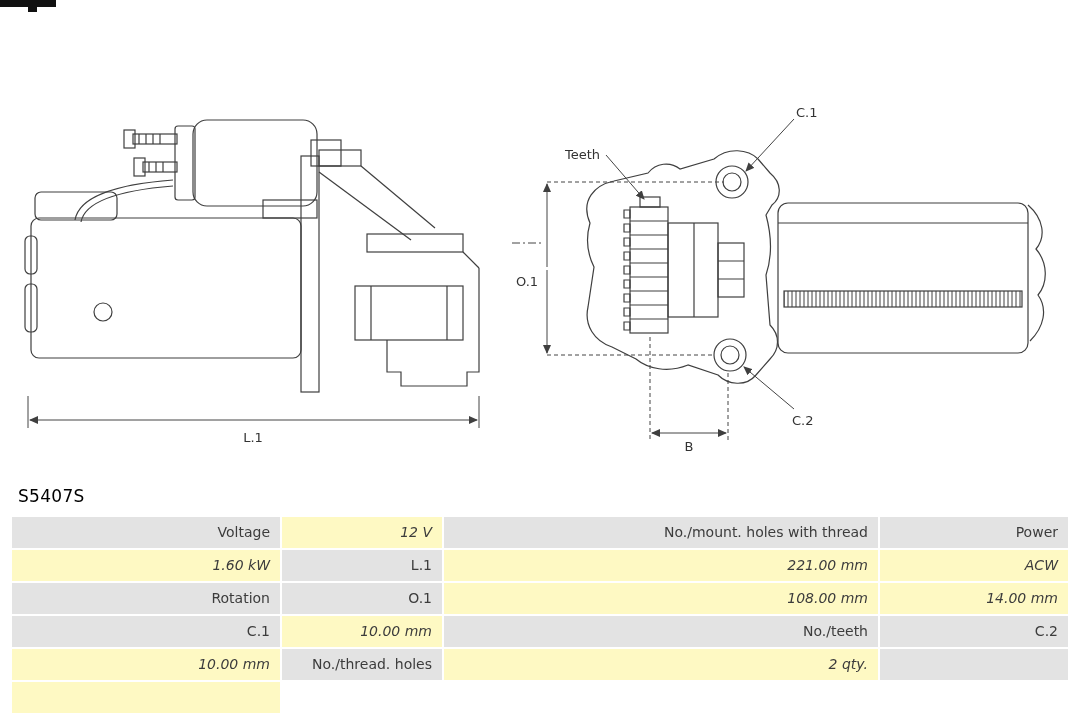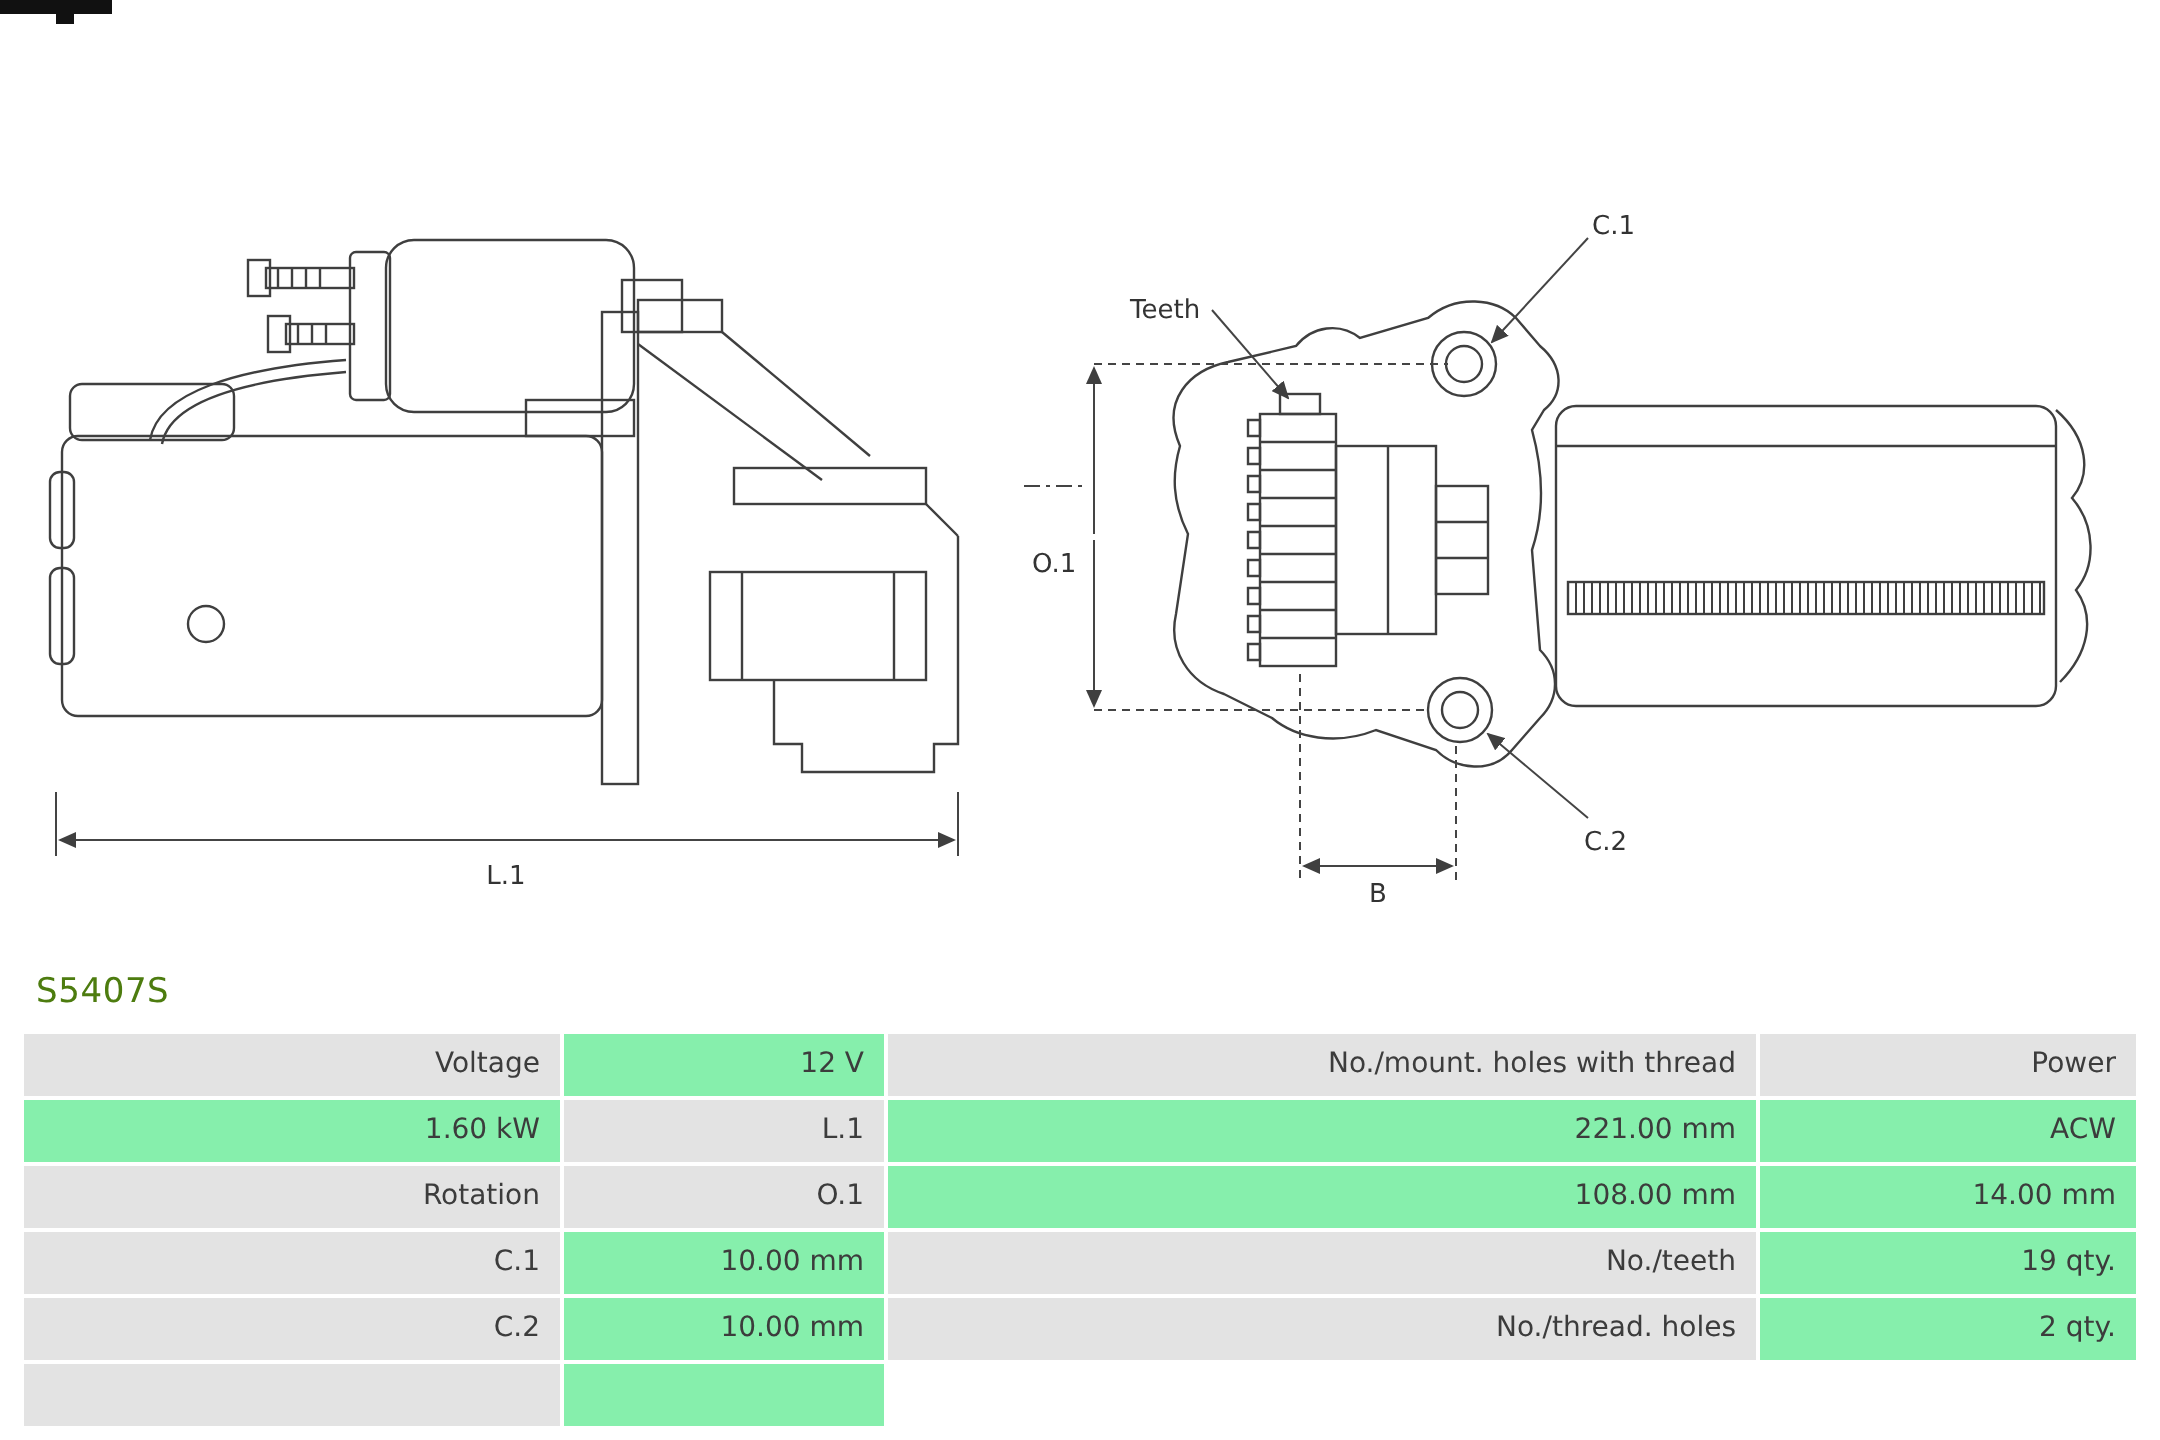--- a/index.html
+++ b/index.html
@@ -20,38 +20,38 @@
   #side-view  { left:15px;  top:100px; width:475px; height:350px; }
   #front-view { left:510px; top:95px;  width:555px; height:365px; }
   svg text {
     font-family:"DejaVu Sans","Liberation Sans",sans-serif;
     font-size:13px; fill:#333333;
   }
 
   
   .part-number {
     position:absolute; left:18px; top:486px;
-    font-size:17px; color:#4d7c0f; letter-spacing:0.3px;
+    font-size:17px; color:#000000; letter-spacing:0.3px;
   }
 
   
   .spec-table {
     position:absolute; left:12px; top:517px; width:1056px;
     display:grid;
     grid-template-columns:268px 160px 1fr 188px;
     gap:2px;
     background:#ffffff;
   }
   .cell {
     height:31px; line-height:31px; font-size:14px;
     text-align:right; padding:0 10px 0 6px; box-sizing:border-box;
     white-space:nowrap; overflow:hidden;
   }
   .cell.label { background:#e3e3e3; color:#3c3c3c; }
-  .cell.value { background:#86efac; color:#3c3c3c; }
+  .cell.value { background:#fef9c3; color:#3c3c3c;font-style:italic; }
 </style>
 </head>
 <body>
 
 <div id="page">
 
   <div class="corner-artifact">
     <div class="bar"></div>
     <div class="stub"></div>
   </div>
@@ -184,21 +184,20 @@
     <div class="cell value">ACW</div>
     <div class="cell label">Rotation</div>
     <div class="cell label">O.1</div>
     <div class="cell value">108.00 mm</div>
 
     <div class="cell value">14.00 mm</div>
     <div class="cell label">C.1</div>
     <div class="cell value">10.00 mm</div>
 
     <div class="cell label">No./teeth</div>
-    <div class="cell value">19 qty.</div>
     <div class="cell label">C.2</div>
     <div class="cell value">10.00 mm</div>
 
     <div class="cell label">No./thread. holes</div>
     <div class="cell value">2 qty.</div>
     <div class="cell label"></div>
     <div class="cell value"></div>
   </div>
 
 </div>

